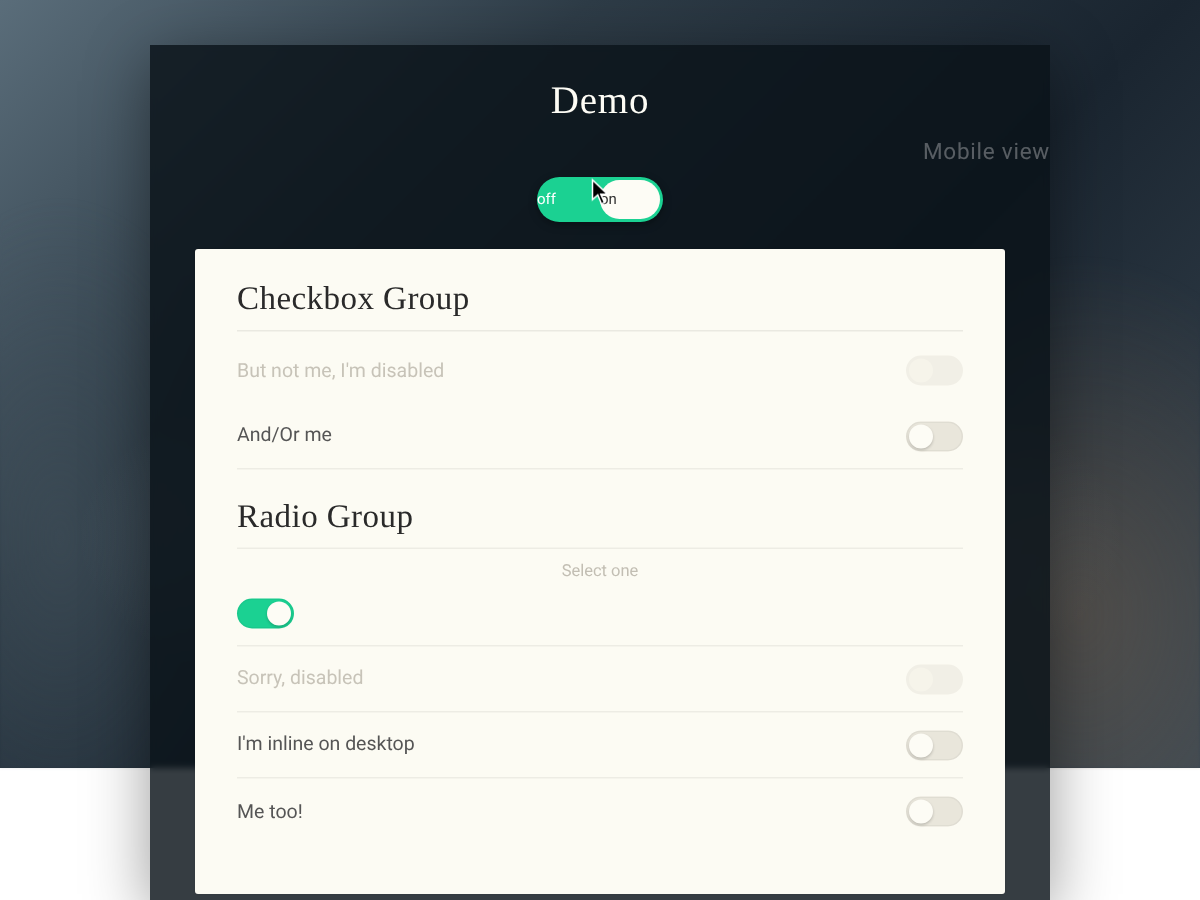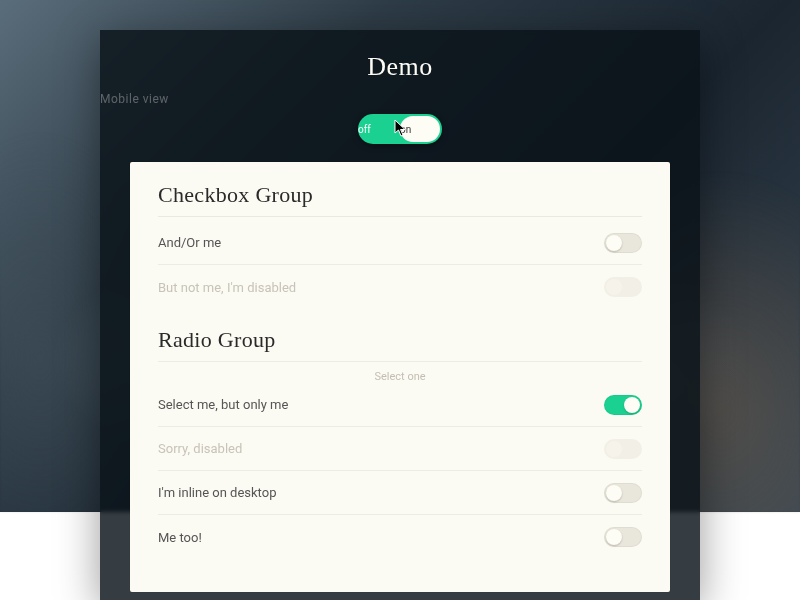--- a/index.html
+++ b/index.html
@@ -32,23 +32,23 @@
   .demo-title {
     color: #fdfcf5;
     font-family: Georgia, "Times New Roman", serif;
     font-size: 26px;
     font-weight: 400;
     text-align: center;
     padding-top: 22px;
     letter-spacing: 0.5px;
   }
   .mobile-label {
-    text-align: left;
+    text-align: right;
     color: rgba(230,230,230,0.35);
-    font-size: 12px;
+    font-size: 15px;
     margin-top: 10px;
     letter-spacing: 0.5px;
   }
   .seg-toggle {
     width: 84px; height: 30px;
     margin: 8px auto 0;
     border-radius: 15px;
     background: #1bd192;
     position: relative;
     display: flex;
@@ -134,40 +134,39 @@
       <div class="seg-thumb"></div>
       <div class="seg-half">off</div>
       <div class="seg-half active">on</div>
     </div>
 
     <div class="card">
 
       <div class="section-title">Checkbox Group</div>
       <hr class="divider">
 
+      <div class="row disabled last">
+        <span>But not me, I'm disabled</span>
+        <div class="switch disabled">
+            <div class="knob"></div>
+          </div>
+      </div>
       <div class="row">
         <span>And/Or me</span>
         <div class="switch">
-            <div class="knob"></div>
-          </div>
-      </div>
-      <div class="row disabled last">
-        <span>But not me, I'm disabled</span>
-        <div class="switch disabled">
             <div class="knob"></div>
           </div>
       </div>
 
       <div class="spacer"></div>
 
       <div class="section-title">Radio Group</div>
       <div class="caption">Select one</div>
 
       <div class="row">
-        <span>Select me, but only me</span>
         <div class="switch on">
             <div class="knob"></div>
           </div>
       </div>
       <div class="row disabled">
         <span>Sorry, disabled</span>
         <div class="switch disabled">
             <div class="knob"></div>
           </div>
       </div>

